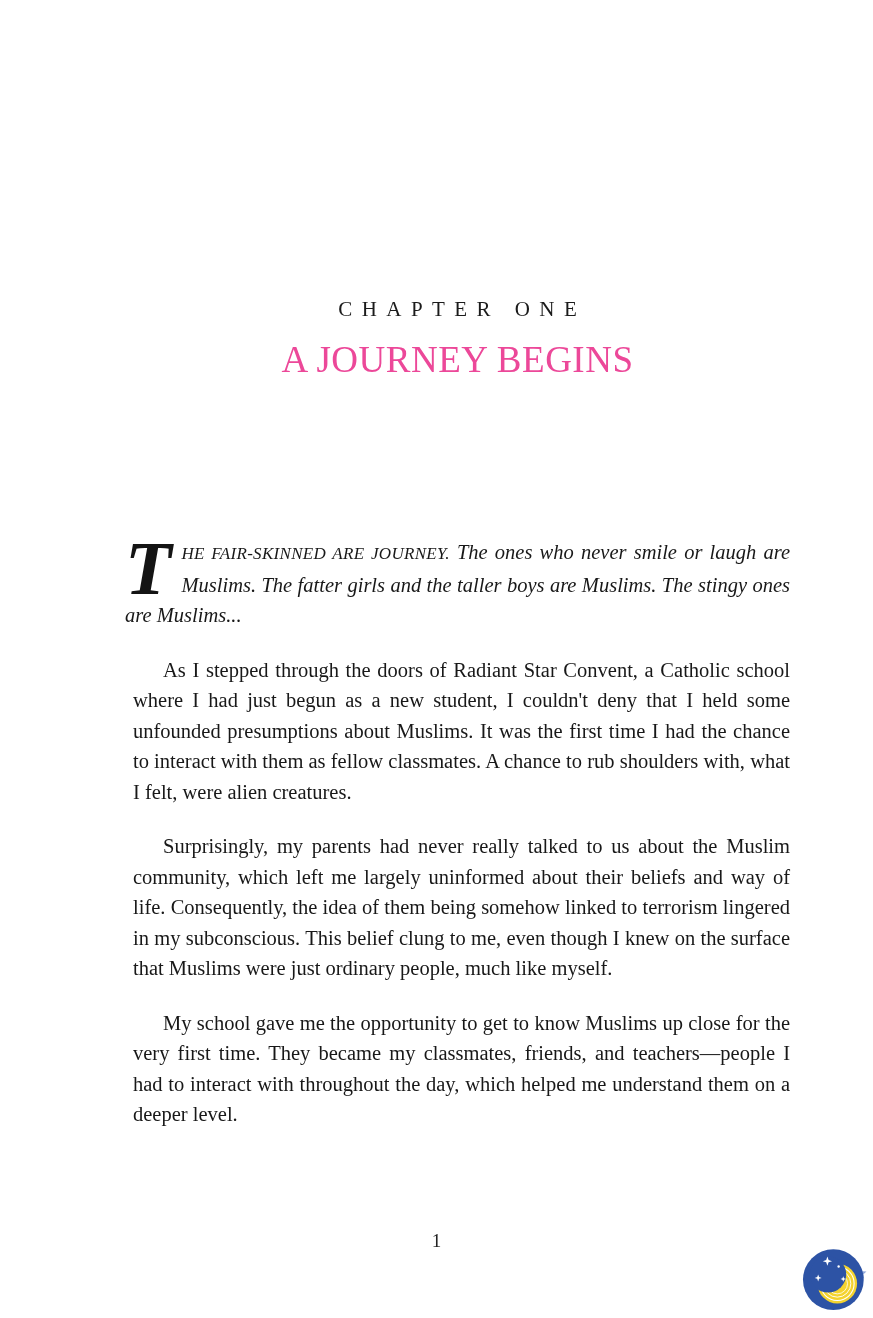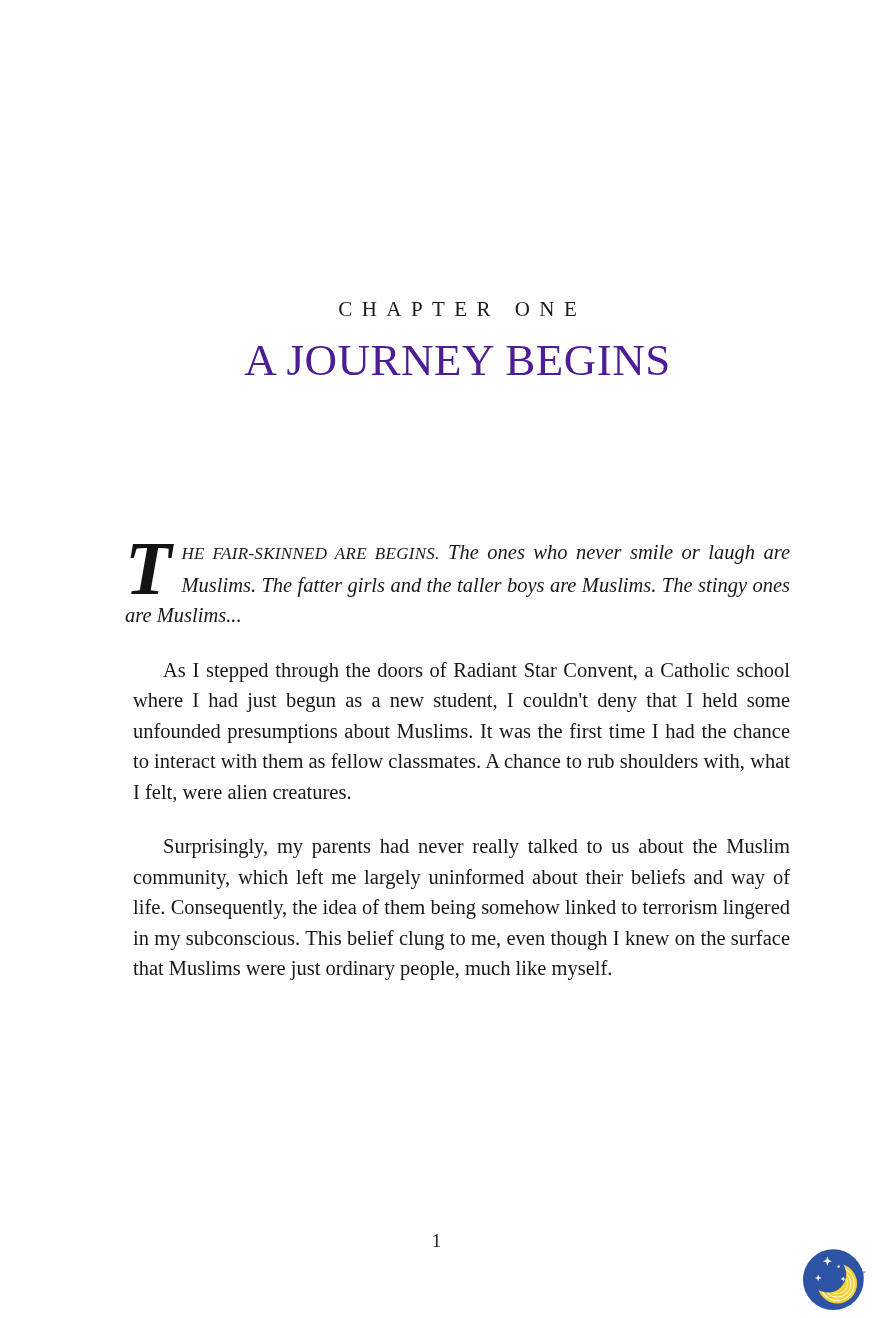--- a/index.html
+++ b/index.html
@@ -25,25 +25,25 @@
     text-align: center;
     font-size: 21px;
     line-height: 26px;
     letter-spacing: 0.45em;
     padding-left: 0.45em; 
     color: #1b1b1b;
   }
   .chapter-title {
     margin-top: 12px;
     text-align: center;
-    font-size: 45px;
+    font-size: 37px;
     line-height: 52px;
     letter-spacing: 0.5px;
     font-weight: 400;
-    color: #4c1d95;
+    color: #ec4899;
   }
   .body-text {
     font-size: 20.5px;
     line-height: 30.5px;
     text-align: justify;
     text-align-last: left;
   }
   p.paragraph {
     margin: 24px 0 0 8px;
     text-indent: 30px;
@@ -90,27 +90,28 @@
 <div class="page">
   <div class="content">
 
     <div class="chapter-label">CHAPTER ONE</div>
 
     <h1 class="chapter-title">A JOURNEY BEGINS</h1>
 
     <div class="body-text">
 
       <p class="intro-paragraph">
-        <span class="dropcap">T</span><span class="intro-smallcaps">HE FAIR-SKINNED ARE BEGINS.</span><span> The ones who never smile or laugh are Muslims. The fatter girls and the taller boys are Muslims. The stingy ones are Muslims...</span>
+        <span class="dropcap">T</span><span class="intro-smallcaps">HE FAIR-SKINNED ARE JOURNEY.</span><span> The ones who never smile or laugh are Muslims. The fatter girls and the taller boys are Muslims. The stingy ones are Muslims...</span>
       </p>
 
       <p class="paragraph">As I stepped through the doors of Radiant Star Convent, a Catholic school where I had just begun as a new student, I couldn't deny that I held some unfounded presumptions about Muslims. It was the first time I had the chance to interact with them as fellow classmates. A chance to rub shoulders with, what I felt, were alien creatures.</p>
 
       <p class="paragraph">Surprisingly, my parents had never really talked to us about the Muslim community, which left me largely uninformed about their beliefs and way of life. Consequently, the idea of them being somehow linked to terrorism lingered in my subconscious. This belief clung to me, even though I knew on the surface that Muslims were just ordinary people, much like myself.</p>
 
+      <p class="paragraph">My school gave me the opportunity to get to know Muslims up close for the very first time. They became my classmates, friends, and teachers—people I had to interact with throughout the day, which helped me understand them on a deeper level.</p>
 
     </div>
   </div>
 
   <div class="page-number">1</div>
 
   <div class="logo">
     <svg viewBox="0 0 100 100" xmlns="http://www.w3.org/2000/svg" aria-hidden="true">
 
       <path id="accentStar" d="M90 32 l2.6 6.2 6.6 0.6 -5 4.4 1.5 6.5 -5.7 -3.5 -5.7 3.5 1.5 -6.5 -5 -4.4 6.6 -0.6 Z" fill="#8fa7d9"></path>

